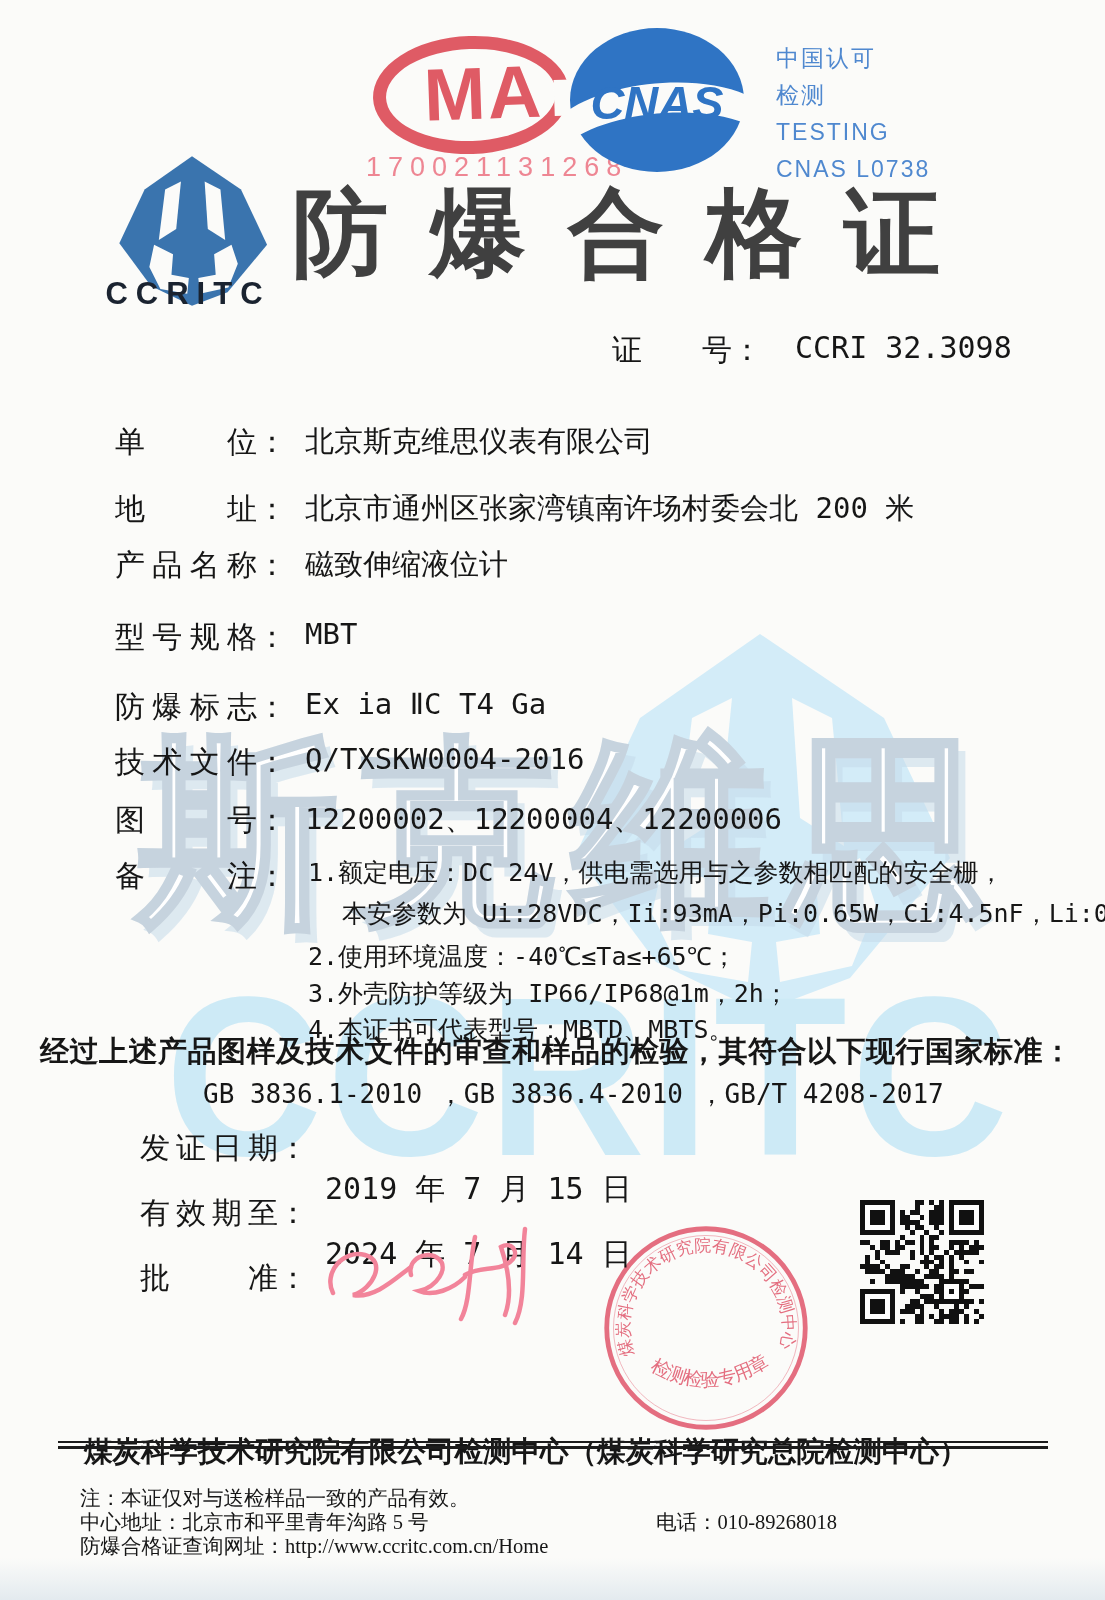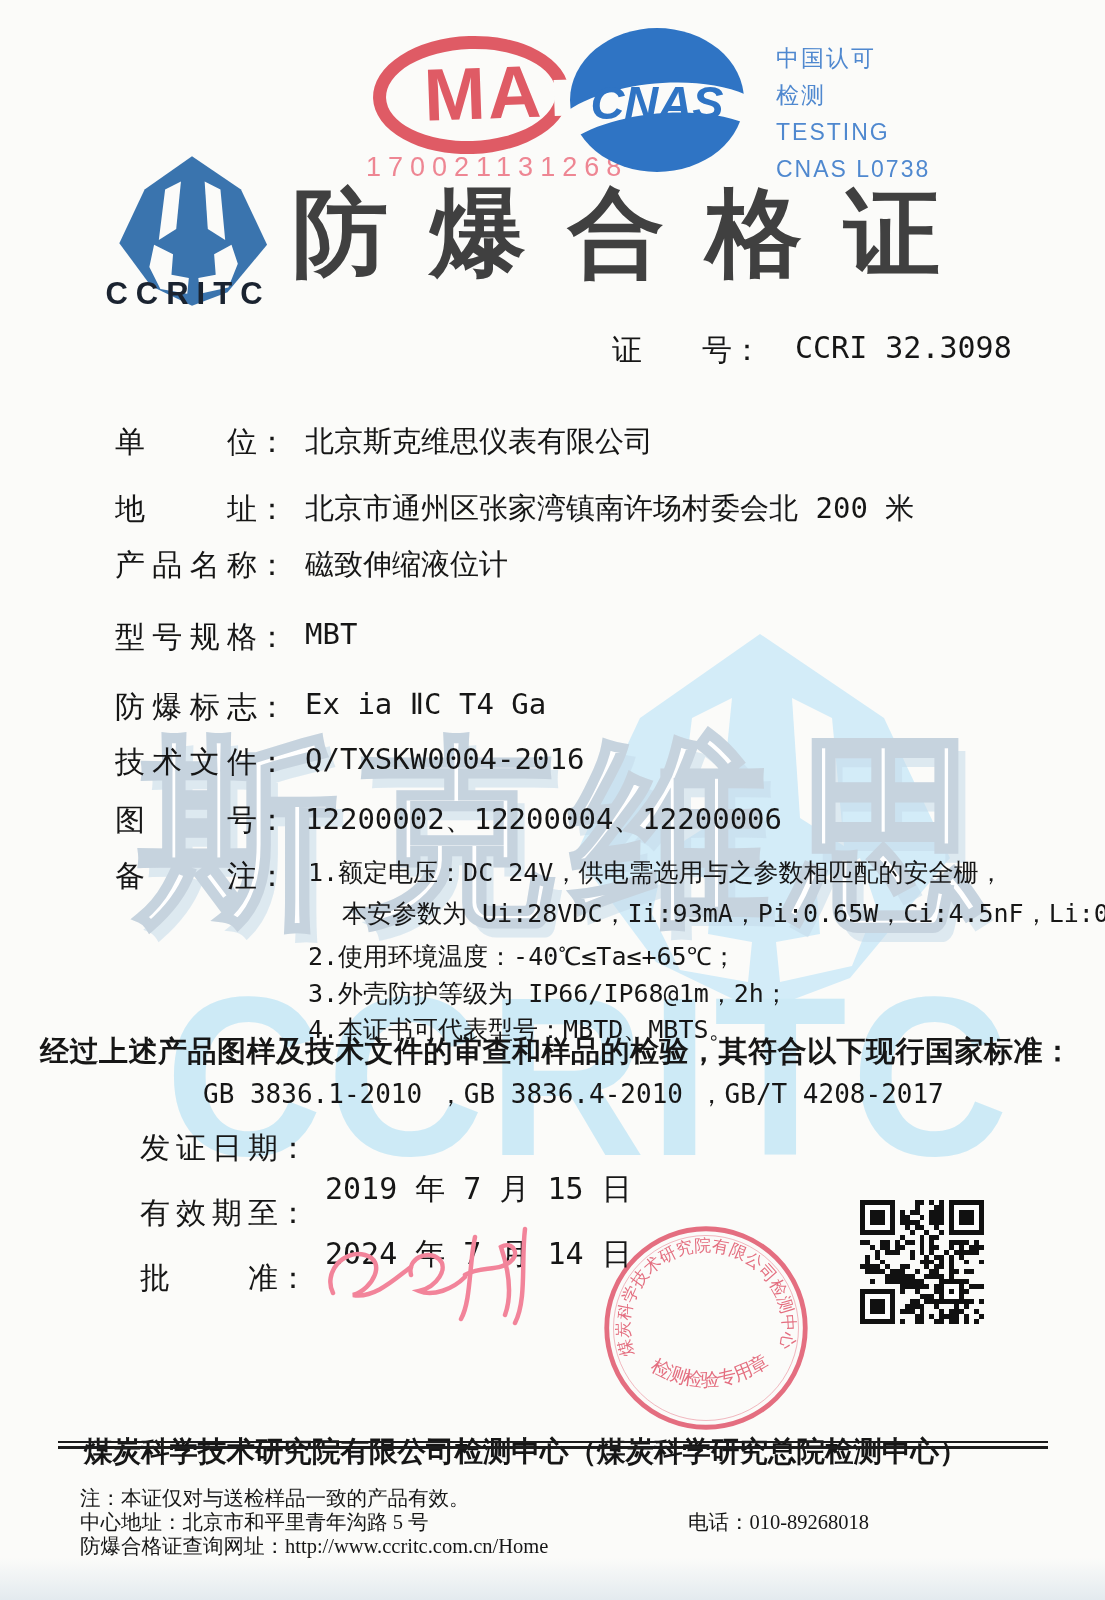--- a/index.html
+++ b/index.html
@@ -101,21 +101,21 @@
   .qr{left:860px; top:1200px; z-index:2;}
 
   
   .org-main{left:84px; top:1398px; font-size:28.5px; font-weight:700; white-space:nowrap;margin-top:35px;}
   .rule{left:58px; top:1441px; width:990px; height:8px; box-sizing:border-box;
         border-top:2px solid #1c1c1c; border-bottom:3.5px solid #1c1c1c;}
   .org-sub{left:86px; top:1452px; font-size:24px; letter-spacing:11px; white-space:nowrap;}
   .ft-small{font-size:20.5px; white-space:nowrap;}
   .note{left:80px; top:1484px;}
   .addr{left:80px; top:1508px;}
-  .phone{left:688px; top:1508px;}
+  .phone{left:656px; top:1508px;}
   .site{left:80px; top:1532px;}
 
   .z1{z-index:1;}
 </style>
 </head>
 <body>
 
 <div class="page">
 
   <svg class="abs wm" style="left:555px; top:618px;" width="410" height="400" viewBox="0 0 200 200">

